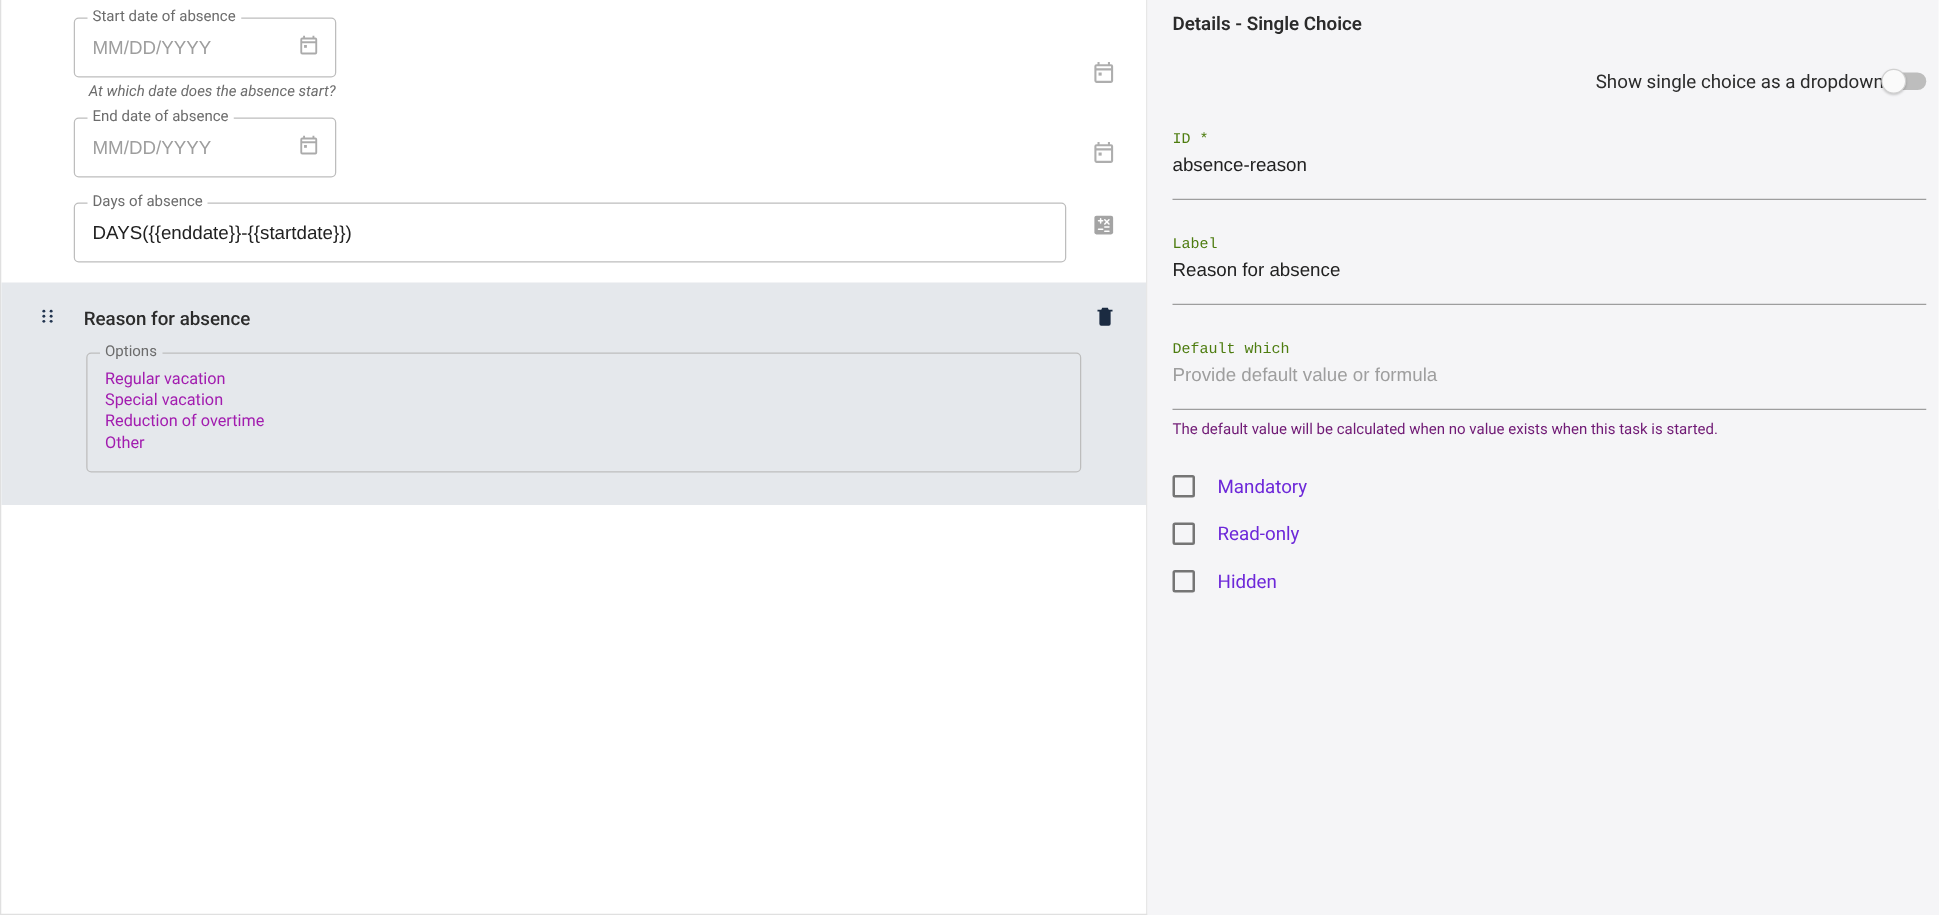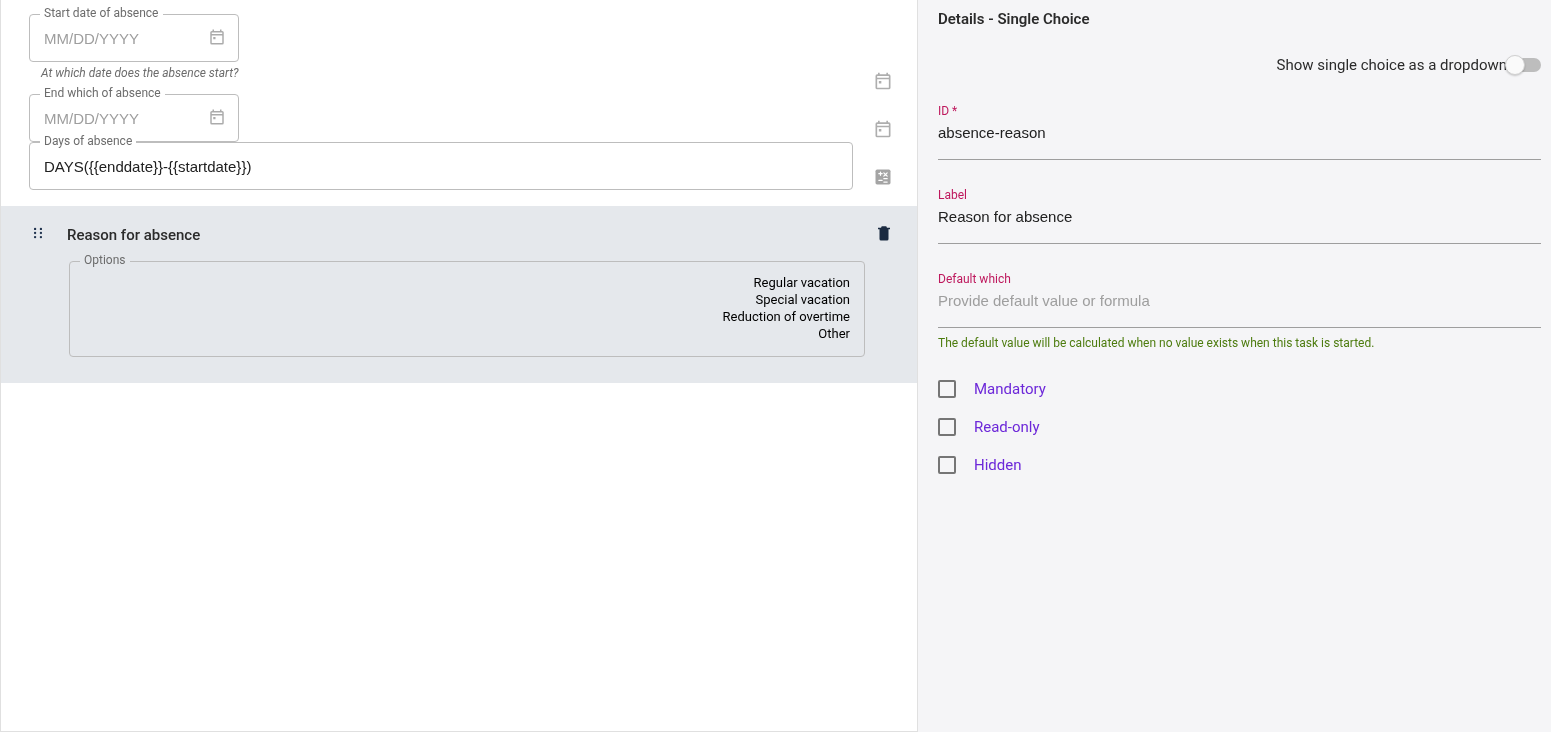--- a/index.html
+++ b/index.html
@@ -28,27 +28,27 @@
   }
   .right {
     flex: 1;
     background: #f5f5f7;
     padding: 10px 10px 10px 20px;
   }
 
   
   .field-row {
     display: flex;
-    align-items: flex-end;
-    padding-left: 28px;
+    align-items: center;
+    padding-left: 58px;
     padding-right: 24px;
     gap: 20px;
   }
   .field-row.small .outline-input-wrap { width: 210px; }
-  .field-row.full .outline-input-wrap  { flex: 1; }
+  .field-row.full .outline-input-wrap  { flex: 1; margin-top: 20px; }
   .field-helper {
     font-size: 12px;
     color: #6c6c6c;
     margin: 4px 0 14px 12px;
     font-style: italic;
   }
 
   .outline-input {
     position: relative;
     border: 1px solid #bdbdbd;
@@ -124,23 +124,22 @@
     position: absolute;
     top: -9px;
     left: 10px;
     background: #e5e8ec;
     padding: 0 4px;
     font-size: 12px;
     color: #6c6c6c;
   }
   .options-box .opt {
     font-size: 13px;
-    color: #000000;
+    color: #a21caf;
     line-height: 17px;
-    text-align: right;
   }
 
   
   .details-title {
     font-size: 15px;
     font-weight: 600;
     color: #2b2b2b;
     margin-bottom: 28px;
   }
   .toggle-row {
@@ -170,39 +169,40 @@
     background: #fafafa;
     border: 1px solid #d0d0d0;
     top: -3px;
     left: -2px;
     box-shadow: 0 1px 2px rgba(0,0,0,.2);
   }
 
   .underline-field { margin-bottom: 8px; }
   .underline-field .lbl {
     font-size: 12px;
-    color: #be185d;
+    color: #4d7c0f;
     display: block;
     margin-bottom: 2px;
+    font-family: Liberation Mono, monospace;
   }
   .underline-field input {
     width: 100%;
     border: none;
     border-bottom: 1px solid #9e9e9e;
     background: transparent;
     font-size: 15px;
     padding: 4px 0 18px;
     outline: none;
     color: #212121;
   }
   .underline-field input::placeholder { color: #9e9e9e; }
   .underline-field + .underline-field { margin-top: 28px; }
   .helper-small {
     font-size: 12px;
-    color: #4d7c0f;
+    color: #701a75;
     margin-top: 6px;
     margin-bottom: 30px;
   }
 
   .check-row {
     display: flex;
     align-items: center;
     gap: 18px;
     margin-bottom: 20px;
     cursor: pointer;
@@ -250,21 +250,21 @@
         <svg class="ico22" viewBox="0 0 24 24" fill="#6c6c6c">
             <path d="M19 4h-1V2h-2v2H8V2H6v2H5a2 2 0 0 0-2 2v14a2 2 0 0 0 2 2h14a2 2 0 0 0 2-2V6a2 2 0 0 0-2-2zm0 16H5V10h14v10zm0-12H5V6h14v2z"></path>
             <rect x="7" y="12" width="3" height="3"></rect>
           </svg>
       </span>
     </div>
 
     <div class="field-row small">
       <div class="outline-input-wrap">
         <div class="outline-input">
-          <span class="outline-label">End which of absence</span>
+          <span class="outline-label">End date of absence</span>
           <input type="text" placeholder="MM/DD/YYYY" style="">
           <span class="inline-ico">
             <svg class="ico16" viewBox="0 0 24 24" fill="#757575">
                 <path d="M19 4h-1V2h-2v2H8V2H6v2H5a2 2 0 0 0-2 2v14a2 2 0 0 0 2 2h14a2 2 0 0 0 2-2V6a2 2 0 0 0-2-2zm0 16H5V10h14v10zm0-12H5V6h14v2z"></path>
                 <rect x="7" y="12" width="3" height="3"></rect>
               </svg>
           </span>
         </div>
       </div>
       <div style="flex:1"></div>

